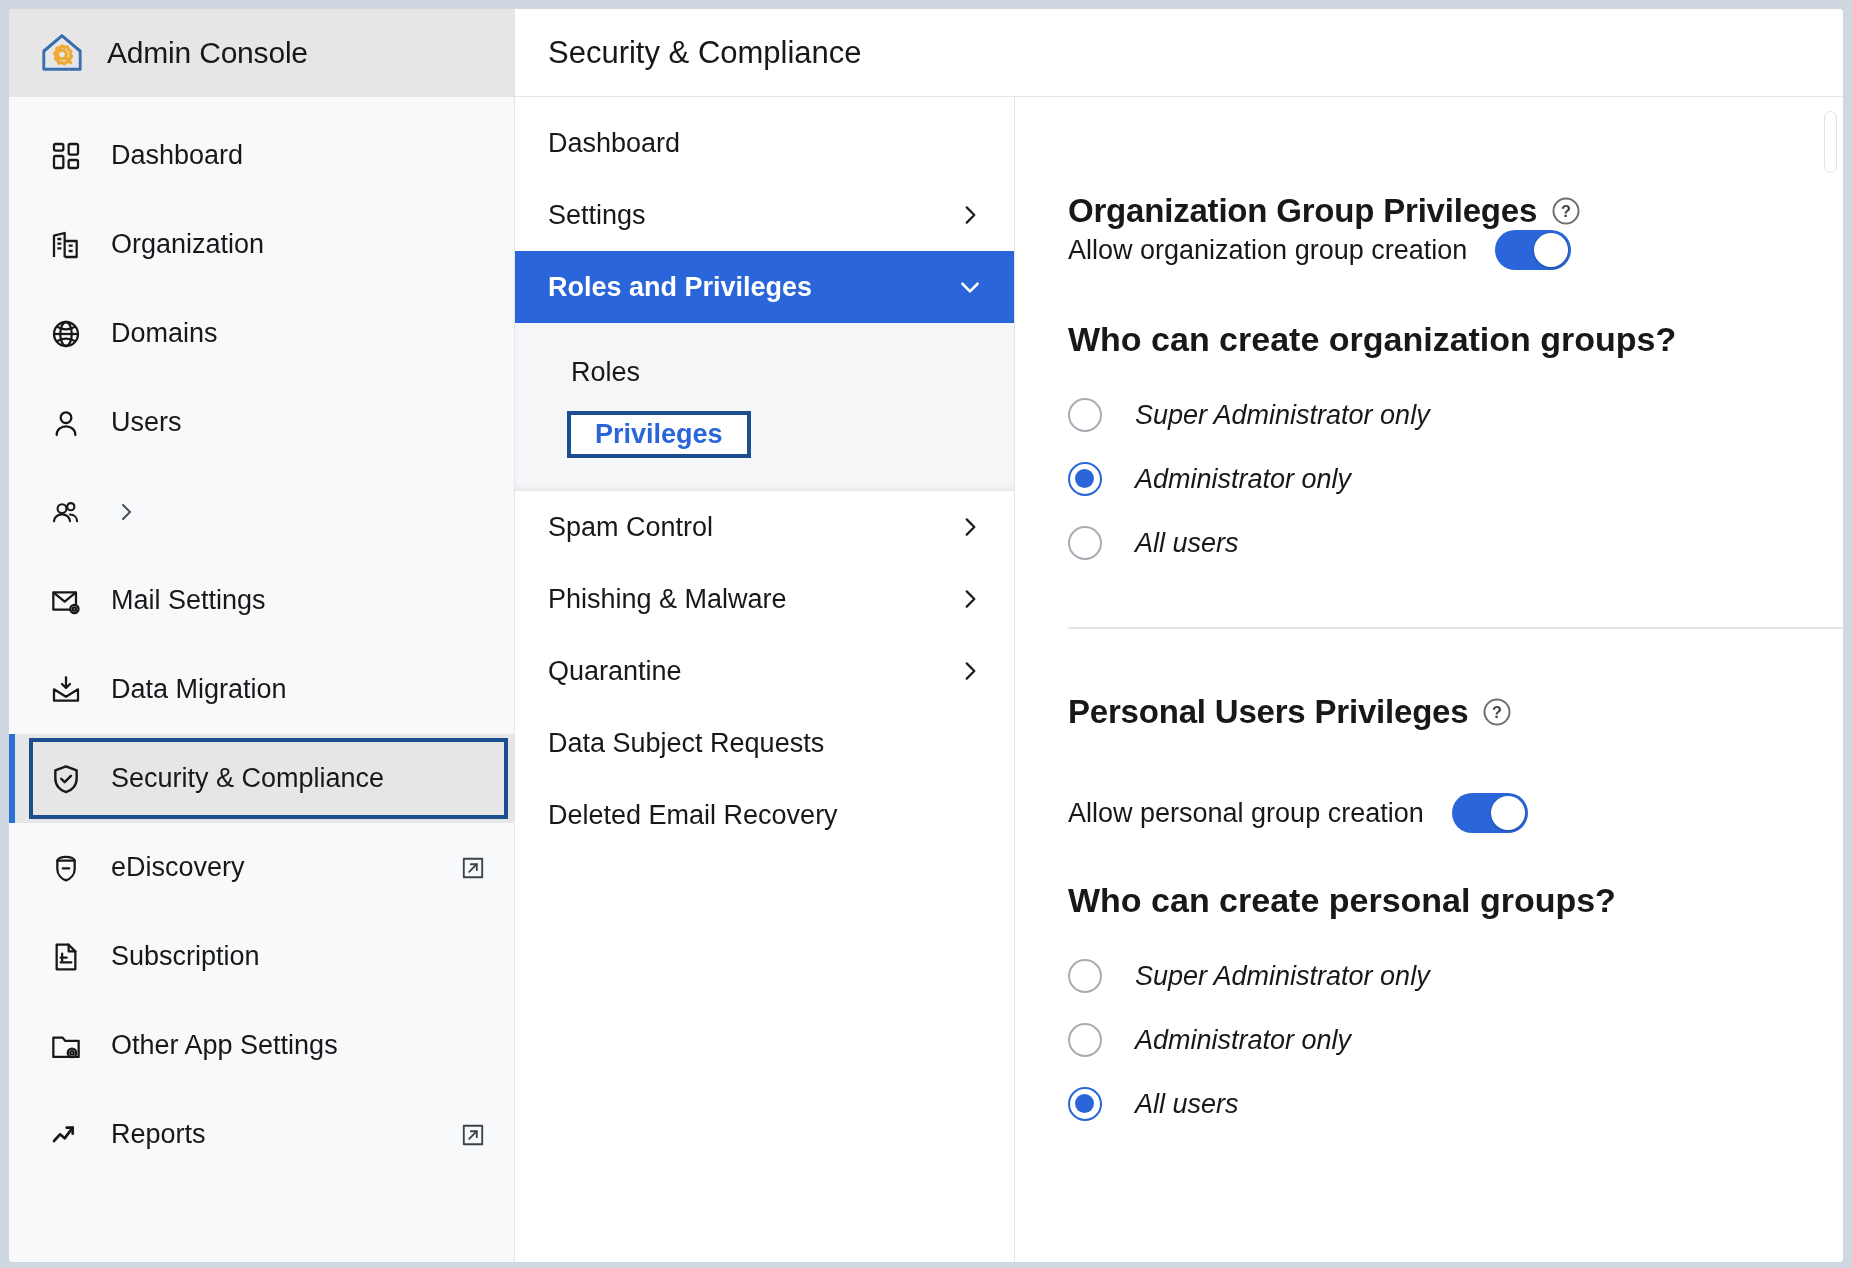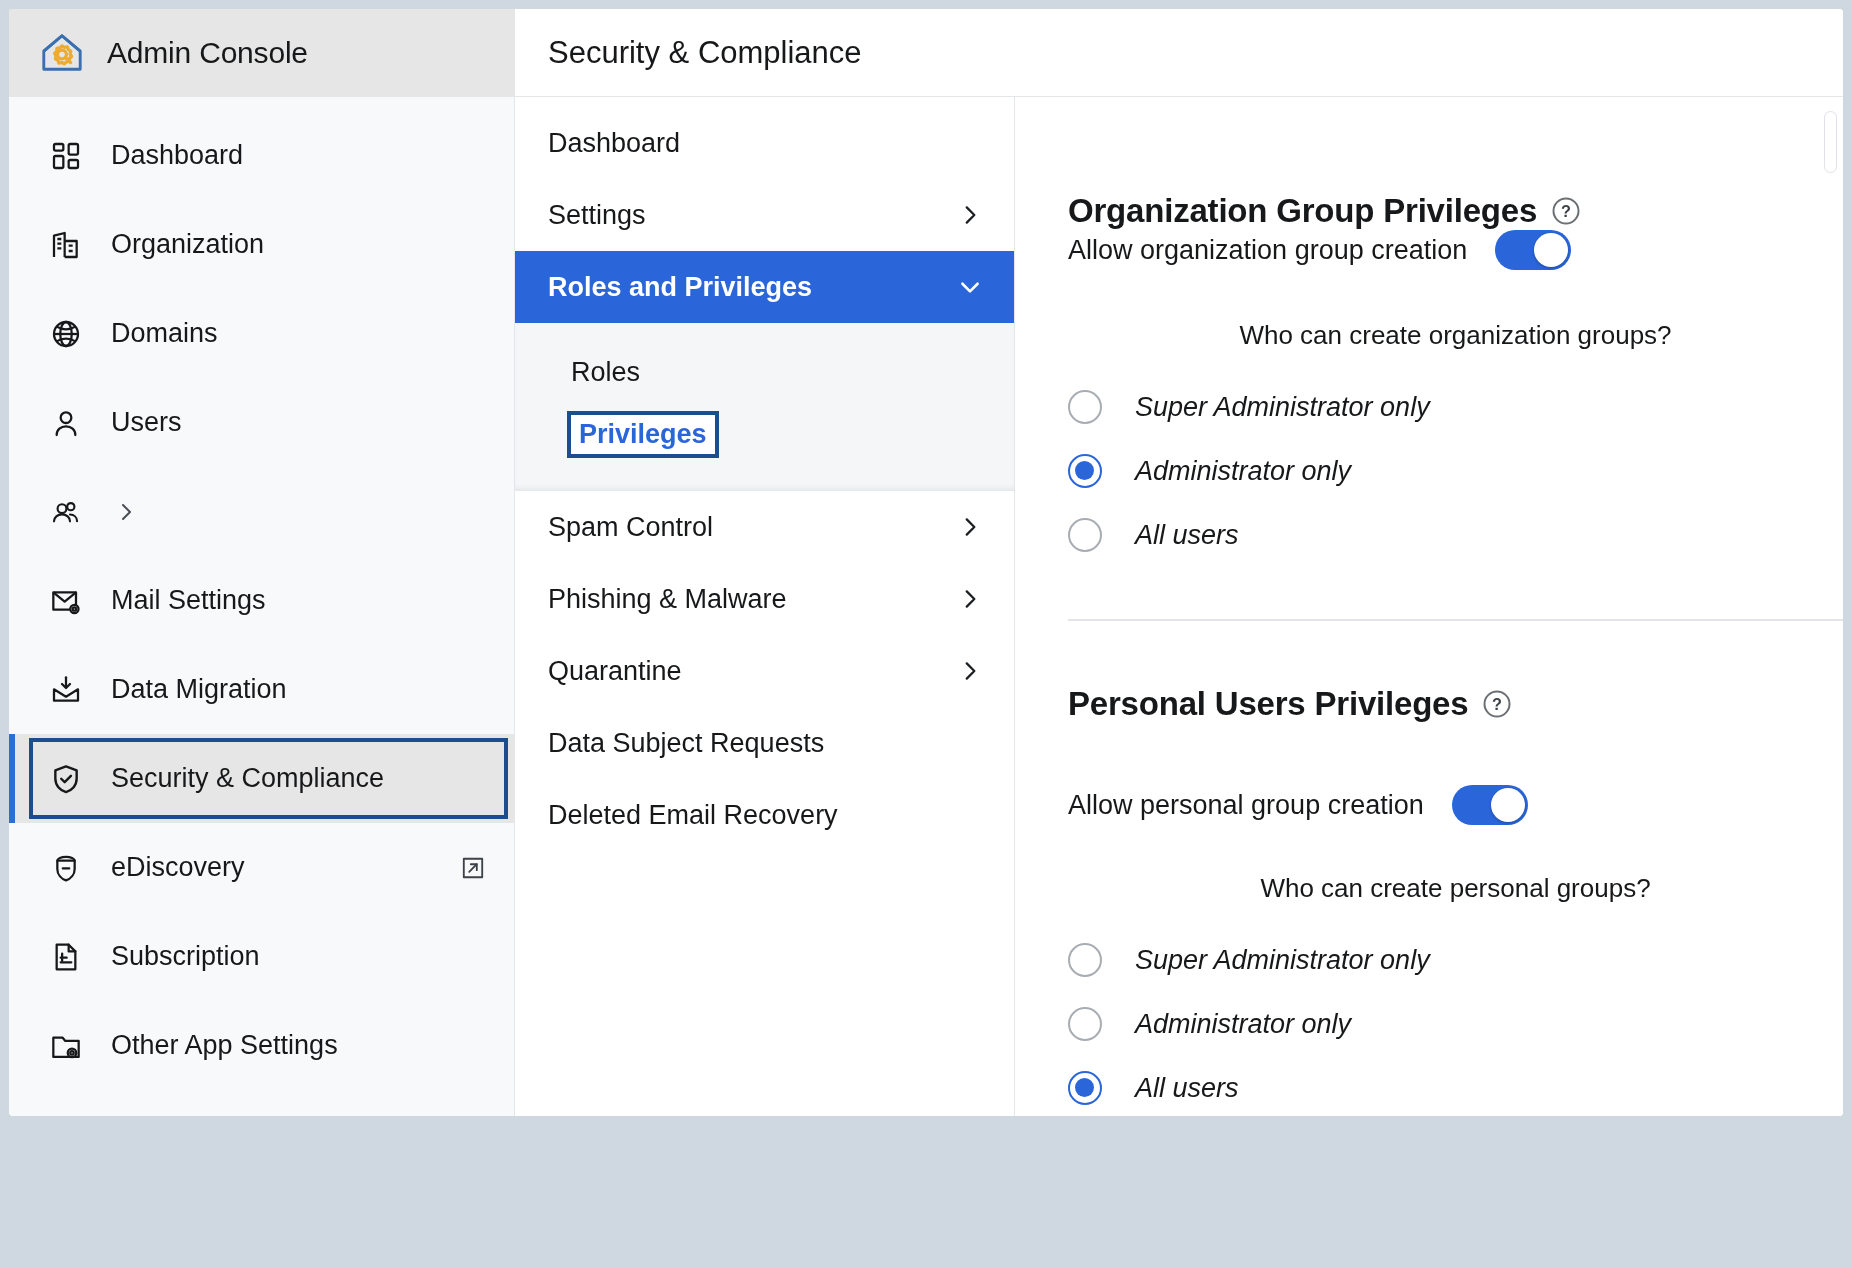--- a/index.html
+++ b/index.html
@@ -10,21 +10,21 @@
     background: #cfd8e0;
     font-family: "Liberation Sans", sans-serif;
     overflow: hidden;
   }
 
   #app {
     position: absolute;
     left: 9px;
     top: 9px;
     width: 1834px;
-    height: 1107px;
+    height: 1253px;
     background: #22c55e;
     display: flex;
     overflow: hidden;
     border-radius: 2px;
   }
 
   
   .sidebar {
     width: 506px;
     flex: 0 0 506px;
@@ -173,21 +173,21 @@
     position: relative;
   }
   .subnav-child .sc-label {
     font-size: 27px;
     color: #17181a;
   }
   .subnav-child.child-focused .sc-label {
     color: #2a66d9;
     font-weight: bold;
     background: #ffffff;
-    padding: 4px 8px;
+    padding: 4px 24px;
     outline: 4px solid #1c4e8f;
   }
 
   
   .content {
     flex: 1 1 auto;
     background: #ffffff;
     padding: 95px 0 0 53px;
     min-width: 0;
     position: relative;
@@ -235,24 +235,23 @@
     position: absolute;
     top: 3px; left: 39px;
     width: 34px; height: 34px;
     border-radius: 50%;
     background: #ffffff;
     box-shadow: 0 1px 3px rgba(0,0,0,0.28);
   }
   .switch.off .knob { left: 3px; }
 
   .q-title {
-    font-size: 26px;
-    font-weight: normal;
-    color: #17181a;
-    text-align: center;
+    font-size: 34px;
+    font-weight: bold;
+    color: #17181a;
   }
 
   .radio-row {
     display: flex;
     align-items: center;
     gap: 33px;
     height: 64px;
     cursor: pointer;
     font-style: italic;
   }

